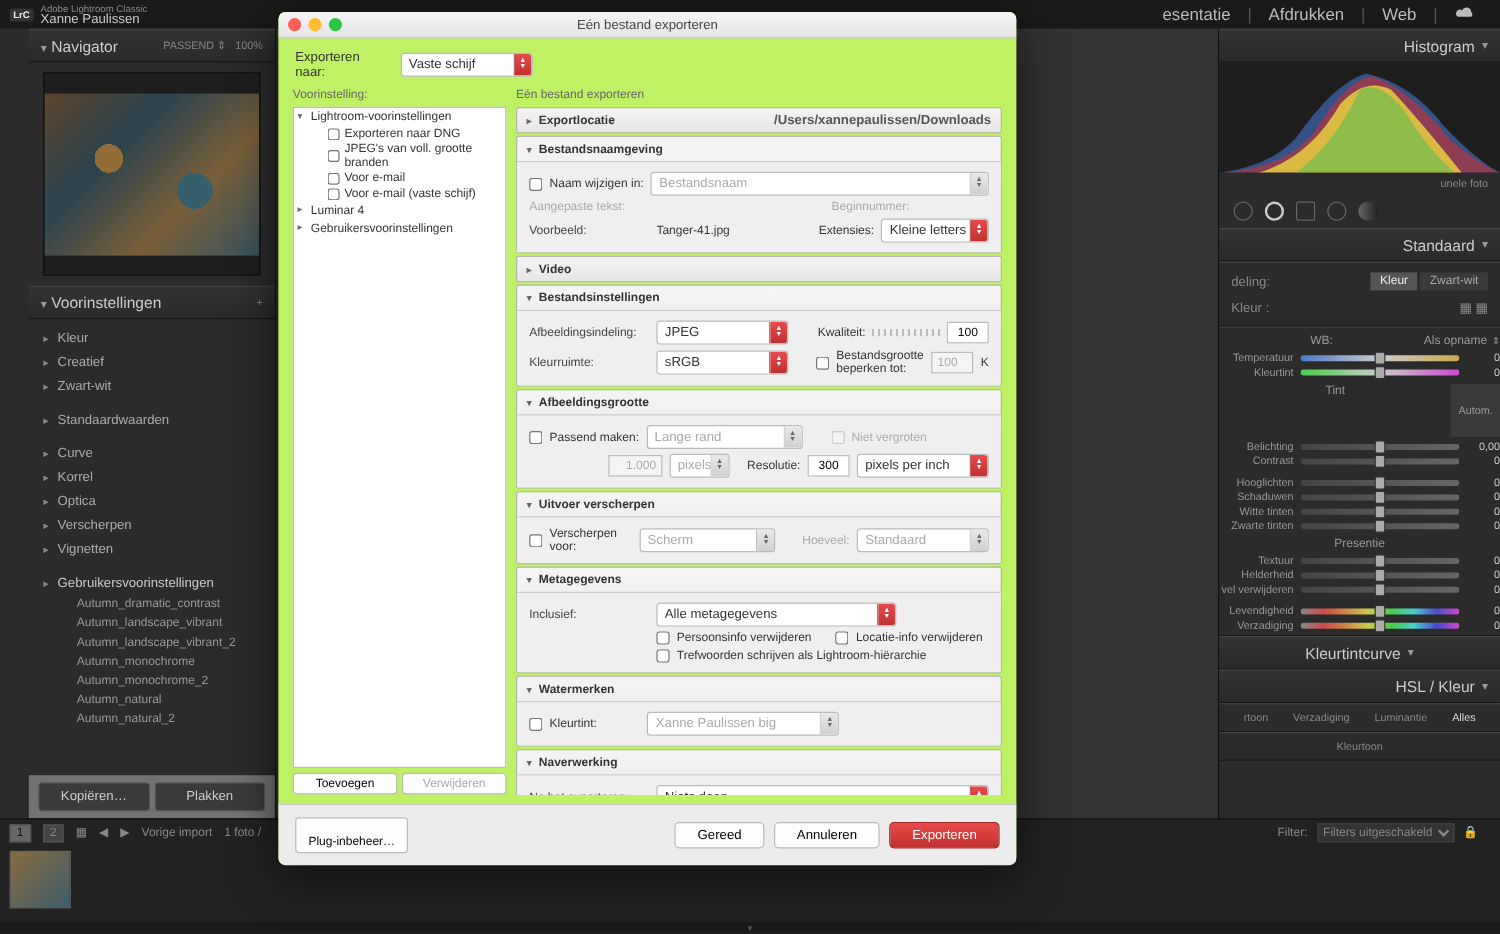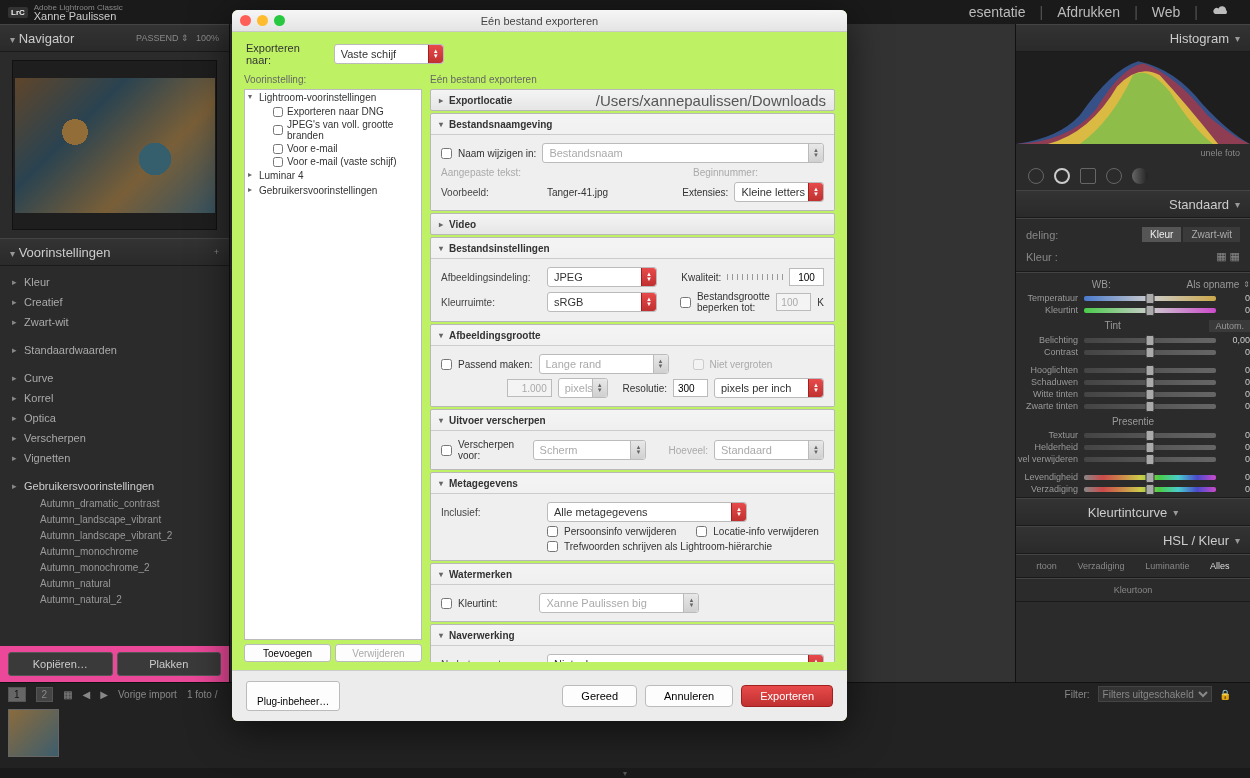--- a/index.html
+++ b/index.html
@@ -7,41 +7,41 @@
 
 
 .app { position: absolute; inset: 0; background: #2a2a2a; display: flex; flex-direction: column; }
 .titlebar { height: 24px; background: #1a1a1a; display: flex; align-items: center; padding: 0 8px; gap: 6px; color: #888; font-size: 10px; }
 .lrc-badge { background: #333; color: #eee; font-size: 8px; font-weight: bold; padding: 1px 3px; border-radius: 2px; }
 .main-nav { height: 24px; background: #1a1a1a; display: flex; align-items: center; justify-content: flex-end; padding: 0 12px; gap: 14px; color: #bbb; font-size: 14px; }
 .main-nav span { cursor: pointer; }
 .cloud-icon svg { fill: #bbb; }
 
 .app-body { flex: 1; display: flex; background: #333; }
-.left-col { width: 230px; background: #2b2b2b; display: flex; flex-direction: column; border-right: 1px solid #111; }
+.left-col { width: 230px; background: #2b2b2b; display: flex; flex-direction: column; border-right: 1px solid #111; padding-left: 24px; }
 .right-col { width: 235px; background: #2b2b2b; border-left: 1px solid #111; display: flex; flex-direction: column; }
 .center-col { flex: 1; background: #333; }
 
 .panel-header { height: 28px; background: linear-gradient(#333,#2a2a2a); display: flex; align-items: center; justify-content: space-between; padding: 0 10px; border-top: 1px solid #444; border-bottom: 1px solid #1a1a1a; font-size: 13px; color: #ccc; }
 .panel-header .tri { font-size: 10px; color: #999; }
 .nav-info { font-size: 9px; color: #888; }
 .nav-preview { height: 170px; margin: 8px 12px; background: #1e1e1e; border: 1px solid #111; display: flex; align-items: center; justify-content: center; overflow: hidden; }
 .nav-placeholder { width: 200px; height: 135px; background:
   radial-gradient(circle at 30% 40%, #a87b3c 0 8%, transparent 8%),
   radial-gradient(circle at 70% 60%, #3a6b7a 0 10%, transparent 10%),
   linear-gradient(135deg, #6b4c2d, #2d4a5a, #8a6b3d, #3d5d6d);
   opacity: 0.85; }
 
 .preset-list { flex: 1; overflow: hidden; padding: 6px 0; font-size: 11px; }
 .preset-list .grp { padding: 2px 10px 2px 24px; color: #aaa; position: relative; cursor: pointer; line-height: 16px; }
 .preset-list .grp::before { content: "▸"; position: absolute; left: 12px; font-size: 9px; color: #888; }
 .preset-list .item { padding: 1px 10px 1px 40px; color: #999; font-size: 10px; line-height: 14px; }
 .preset-list .spacer { height: 8px; }
 
-.copy-bar { display: flex; gap: 4px; padding: 6px 8px; background: #ec4899; }
+.copy-bar { display: flex; gap: 4px; padding: 6px 8px; background: #737373; }
 .copy-bar button { flex: 1; height: 24px; background: #3a3a3a; border: 1px solid #555; color: #ccc; font-size: 11px; border-radius: 3px; cursor: pointer; }
 
 .filmstrip { height: 86px; background: #222; border-top: 1px solid #111; display: flex; flex-direction: column; }
 .filmstrip-bar { height: 22px; display: flex; align-items: center; gap: 10px; padding: 0 8px; color: #888; font-size: 10px; }
 .filmstrip-bar .box { background: #444; padding: 1px 5px; border: 1px solid #555; }
 .film-thumbs { flex: 1; padding: 4px 8px; }
 .film-thumb { width: 51px; height: 48px; background: linear-gradient(135deg,#8a6b3d,#3d5d6d); border: 1px solid #666; }
 
 .filter-bar { display: flex; align-items: center; justify-content: flex-end; gap: 8px; padding: 0 10px; font-size: 10px; color: #888; }
 .filter-bar select { background: #333; color: #888; border: 1px solid #444; font-size: 10px; height: 16px; }
@@ -63,21 +63,21 @@
 .slider-block { padding: 2px 0; }
 .slider-row { display: flex; align-items: center; gap: 6px; padding: 1px 0; font-size: 9px; }
 .slider-row .lbl { width: 62px; text-align: right; color: #999; font-size: 9px; }
 .slider-row .trk { flex: 1; height: 5px; background: linear-gradient(90deg,#444,#666); border-radius: 2px; position: relative; }
 .slider-row .trk.temp { background: linear-gradient(90deg,#4a7acc,#ccc,#cca84a); }
 .slider-row .trk.tint { background: linear-gradient(90deg,#4acc4a,#ccc,#cc4acc); }
 .slider-row .trk.sat { background: linear-gradient(90deg,#888,#cc4a4a,#cc884a,#cccc4a,#4acc4a,#4acccc,#4a4acc,#cc4acc); }
 .slider-row .thumb { position: absolute; left: 50%; top: -3px; width: 9px; height: 11px; background: #aaa; border: 1px solid #333; transform: translateX(-50%); border-radius: 2px; }
 .slider-row .val { width: 28px; text-align: right; color: #ccc; font-size: 9px; }
 .sub-head { display: flex; justify-content: space-between; color: #999; font-size: 10px; padding: 4px 0 2px; }
-.sub-head .auto { background: #3a3a3a; padding: 1px 6px; font-size: 9px; }
+.sub-head .auto { background: #3a3a3a; padding: 17px 6px; font-size: 9px; }
 
 .reset-bar { display: flex; gap: 4px; padding: 6px 8px; background: #252525; margin-top: auto; }
 .reset-bar button { flex: 1; height: 24px; background: #3a3a3a; border: 1px solid #555; color: #ccc; font-size: 11px; border-radius: 3px; }
 
 
 .modal { position: absolute; left: 232px; top: 10px; width: 615px; height: 711px; background: #bef264; border-radius: 6px; box-shadow: 0 8px 40px rgba(0,0,0,0.6); display: flex; flex-direction: column; color: #333; overflow: hidden; }
 .modal-titlebar { height: 22px; background: linear-gradient(#f6f6f6,#e4e4e4); display: flex; align-items: center; justify-content: center; position: relative; font-size: 11px; color: #444; border-bottom: 1px solid #c8c8c8; }
 .traffic { position: absolute; left: 8px; display: flex; gap: 6px; }
 .traffic span { width: 11px; height: 11px; border-radius: 50%; }
 .traffic .r { background: #ff5f57; } .traffic .y { background: #febc2e; } .traffic .g { background: #28c840; }
@@ -101,21 +101,21 @@
 .preset-btns button { flex: 1; height: 18px; font-size: 10px; background: #fdfdfd; border: 1px solid #bbb; border-radius: 3px; }
 .preset-btns button:disabled { color: #aaa; }
 
 .modal-right { flex: 1; display: flex; flex-direction: column; overflow: hidden; }
 .modal-right .head { font-size: 10px; color: #666; padding-bottom: 4px; }
 .sections { flex: 1; overflow-y: auto; display: flex; flex-direction: column; gap: 2px; }
 .sec { border: 1px solid #b8b8b8; background: linear-gradient(#f4f4f4,#e6e6e6); border-radius: 2px; }
 .sec-h { height: 20px; display: flex; align-items: center; padding: 0 8px; gap: 6px; font-size: 10px; font-weight: bold; color: #333; cursor: pointer; }
 .sec-h .tri { font-size: 8px; color: #666; }
 .sec-h .spacer { flex: 1; }
-.sec-h .path { font-weight: normal; font-size: 15px; color: #555; }
+.sec-h .path { font-weight: bold; font-size: 11px; color: #555; }
 .sec-body { background: #efefef; border-top: 1px solid #ccc; padding: 6px 10px; font-size: 10px; }
 .frow { display: flex; align-items: center; gap: 6px; padding: 2px 0; }
 .frow .flbl { text-align: left; min-width: 100px; color: #444; font-size: 10px; }
 .frow input[type=checkbox] { width: 11px; height: 11px; }
 .frow input[type=text] { height: 18px; border: 1px solid #bbb; padding: 0 4px; font-size: 10px; background: #fff; }
 .frow input[type=text]:disabled { background: #f4f4f4; color: #aaa; }
 .frow .dim { color: #aaa; }
 
 .quality-track { width: 90px; height: 12px; position: relative; display: flex; align-items: center; }
 .quality-track .t { flex: 1; border-left: 1px solid #999; height: 6px; }
@@ -562,21 +562,21 @@
             </div>
             <div class="frow">
               <span style="width:170px"></span>
               <input type="text" disabled="" style="width: 45px; text-align: right;" value="1.000">
               <span class="mac-select" style="min-width:50px">
                   <span class="dim">pixels</span>
                   <span class="mac-stepper gray">▲<br>▼</span>
                 </span>
               <span style="width:8px"></span>
               <span>Resolutie:</span>
-              <input type="text" style="width: 35px; " value="300">
+              <input type="text" style="width: 35px; text-align: center;" value="300">
               <span class="mac-select" style="flex:1">
                   <span>pixels per inch</span>
                   <span class="mac-stepper">▲<br>▼</span>
                 </span>
             </div>
           </div>
         </div>
 
         <div class="sec">
           <div class="sec-h">

